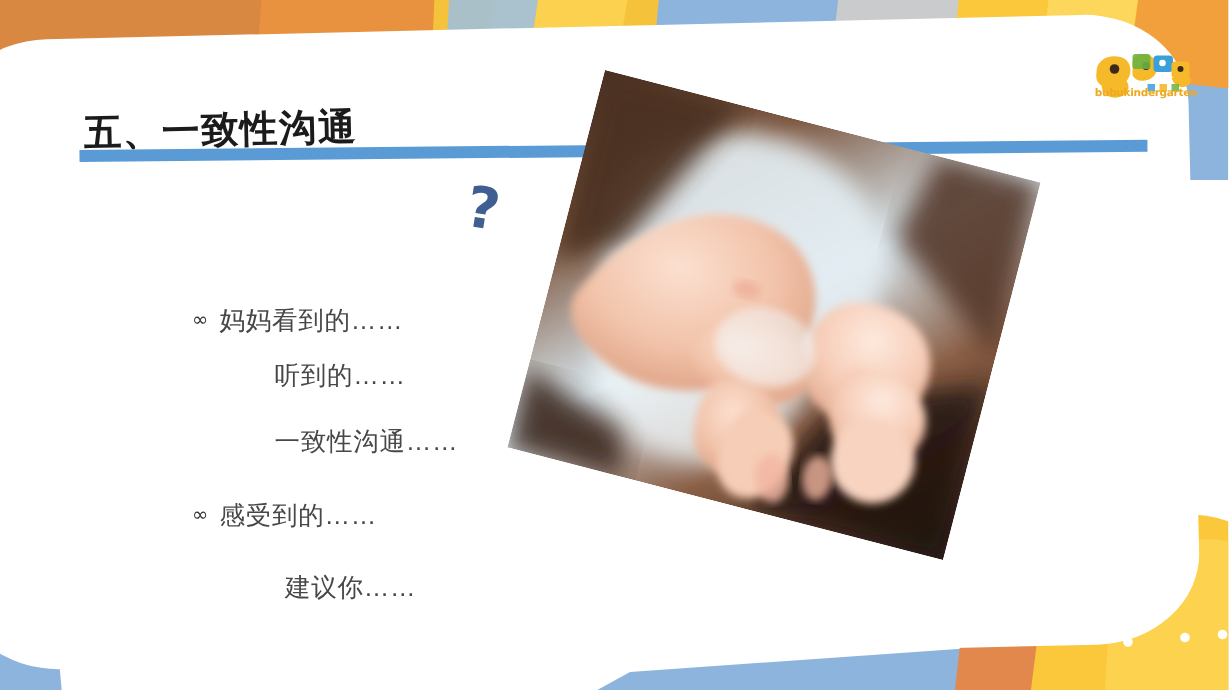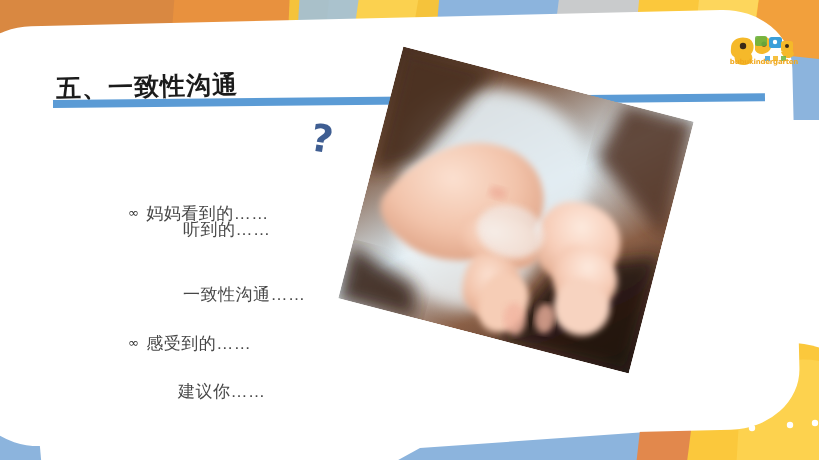--- a/index.html
+++ b/index.html
@@ -60,24 +60,24 @@
   .bline{
     position:absolute;white-space:nowrap;
     font-size:17px;color:#474747;letter-spacing:0.5px;
   }
   .bullet-mark{
     display:inline-block;color:#333;font-size:13px;
     margin-right:7px;vertical-align:2px;
     font-family:"DejaVu Sans","Liberation Sans",sans-serif;
   }
   .l1{left:128px;top:186px;margin-top:16px;}
-  .l2{left:183px;top:218px;}
+  .l2{left:183px;top:239px;}
   .l3{left:183px;top:283px;}
   .l4{left:128px;top:332px;}
-  .l5{left:178px;top:380px;}
+  .l5{left:190px;top:380px;}
 
   
   .photo-wrap{
     position:absolute;left:366px;top:80px;width:300px;height:260px;
     transform:rotate(14.5deg);
     z-index:6;
     overflow:hidden;
     box-shadow:0 0 0 0 rgba(0,0,0,0);
   }
   .photo{

